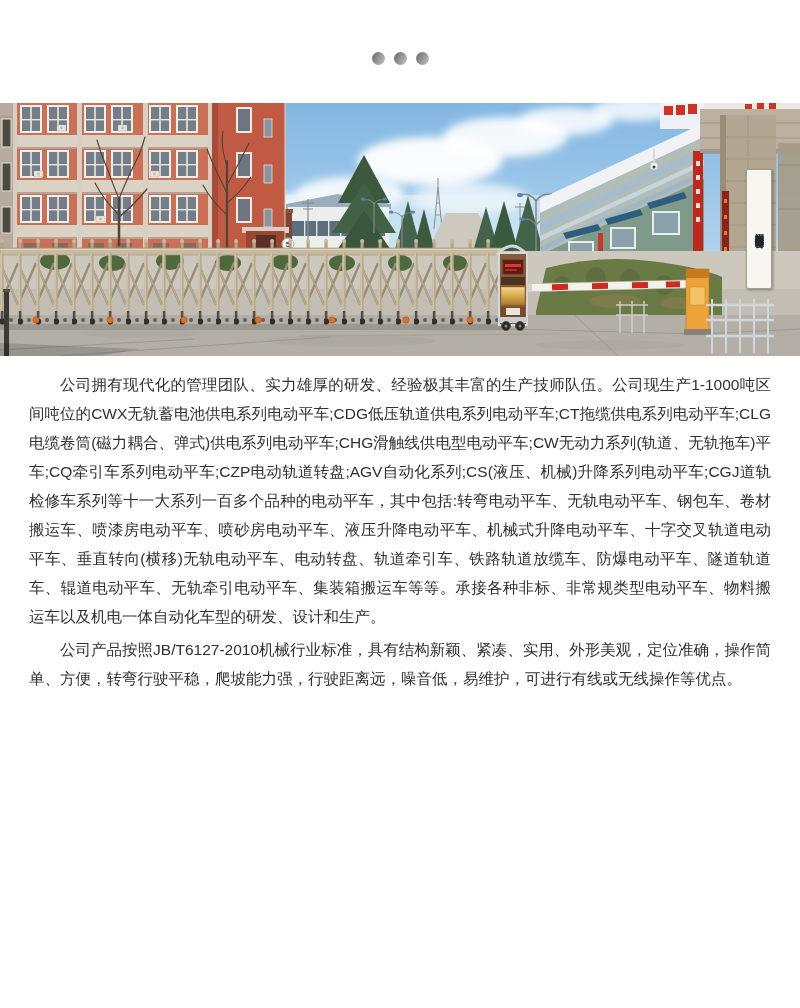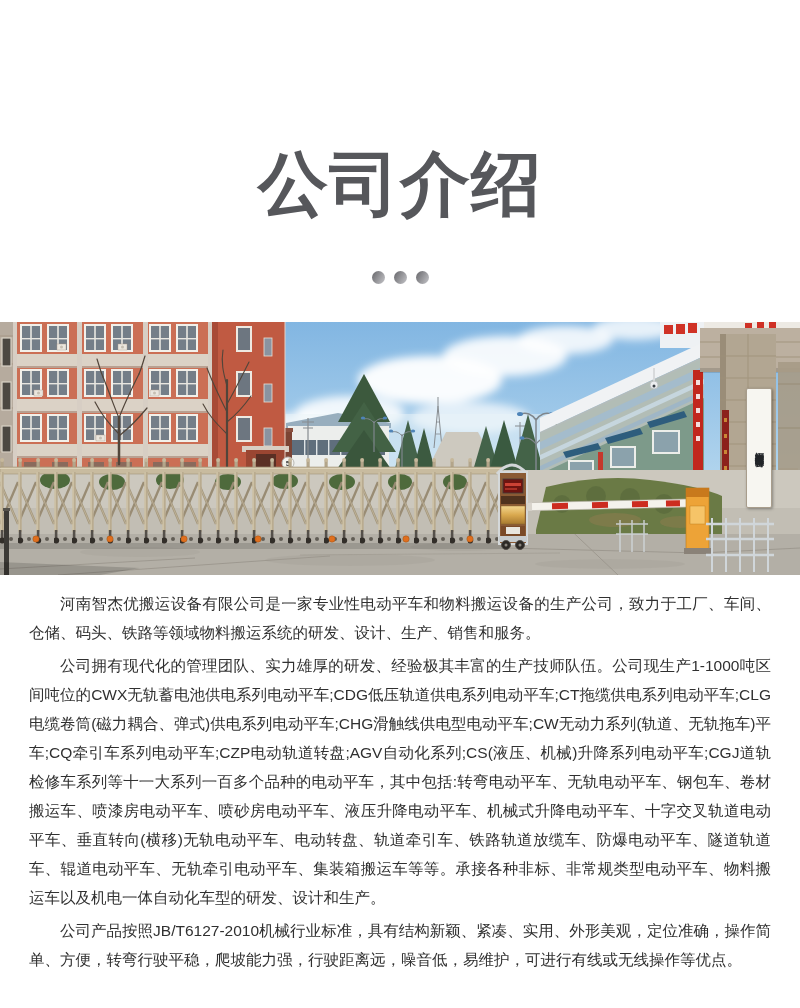--- a/index.html
+++ b/index.html
@@ -45,21 +45,20 @@
     font-size:15.5px; line-height:29px; color:#303030;
     text-align:justify;
   }
   .content p { margin:0 0 4px 0; text-indent:2em; }
   .content p:last-child { margin-bottom:0; }
 </style>
 </head>
 <body>
 
 <header>
-  <h1 class="page-title">公司介绍</h1>
   <div class="dots">
     <span class="dot"></span>
     <span class="dot"></span>
     <span class="dot"></span>
   </div>
 </header>
 
 <figure class="photo">
   <svg width="800" height="253" viewBox="0 0 800 253" aria-hidden="true">
     <defs>
@@ -500,16 +499,15 @@
     <rect x="3" y="186" width="7" height="3" fill="#55524c"></rect>
     <polygon points="0,240 140,246 100,253 0,253" fill="#000000" opacity="0.15"></polygon>
   </svg>
 
   <div class="gate-sign">
     <span>河南智杰优搬运设备有限公司</span>
   </div>
 </figure>
 
 <main class="content">
-  <p>河南智杰优搬运设备有限公司是一家专业性电动平车和物料搬运设备的生产公司，致力于工厂、车间、仓储、码头、铁路等领域物料搬运系统的研发、设计、生产、销售和服务。</p>
   <p>公司拥有现代化的管理团队、实力雄厚的研发、经验极其丰富的生产技师队伍。公司现生产1-1000吨区间吨位的CWX无轨蓄电池供电系列电动平车;CDG低压轨道供电系列电动平车;CT拖缆供电系列电动平车;CLG电缆卷筒(磁力耦合、弹式)供电系列电动平车;CHG滑触线供电型电动平车;CW无动力系列(轨道、无轨拖车)平车;CQ牵引车系列电动平车;CZP电动轨道转盘;AGV自动化系列;CS(液压、机械)升降系列电动平车;CGJ道轨检修车系列等十一大系列一百多个品种的电动平车，其中包括:转弯电动平车、无轨电动平车、钢包车、卷材搬运车、喷漆房电动平车、喷砂房电动平车、液压升降电动平车、机械式升降电动平车、十字交叉轨道电动平车、垂直转向(横移)无轨电动平车、电动转盘、轨道牵引车、铁路轨道放缆车、防爆电动平车、隧道轨道车、辊道电动平车、无轨牵引电动平车、集装箱搬运车等等。承接各种非标、非常规类型电动平车、物料搬运车以及机电一体自动化车型的研发、设计和生产。</p>
   <p>公司产品按照JB/T6127-2010机械行业标准，具有结构新颖、紧凑、实用、外形美观，定位准确，操作简单、方便，转弯行驶平稳，爬坡能力强，行驶距离远，噪音低，易维护，可进行有线或无线操作等优点。</p>
 </main>
 
 </body></html>

